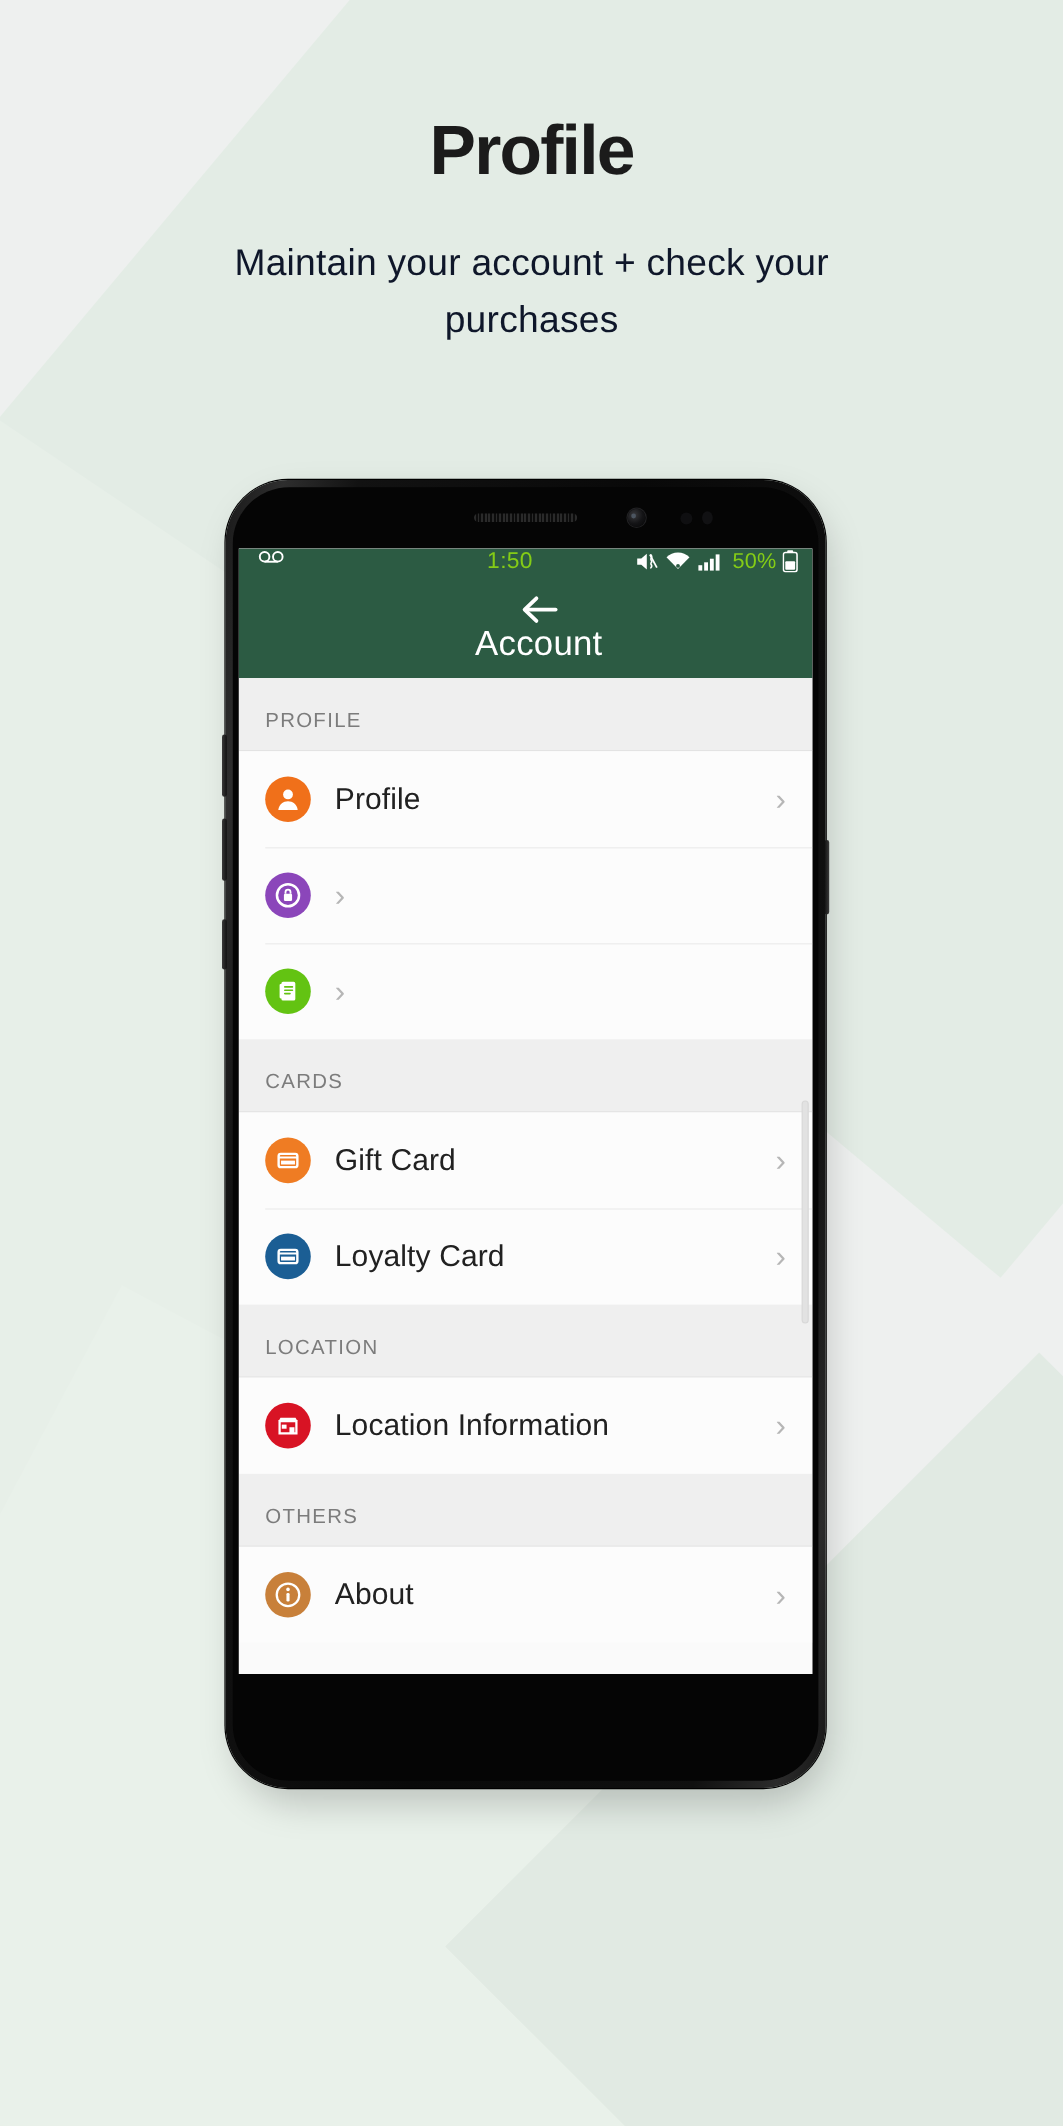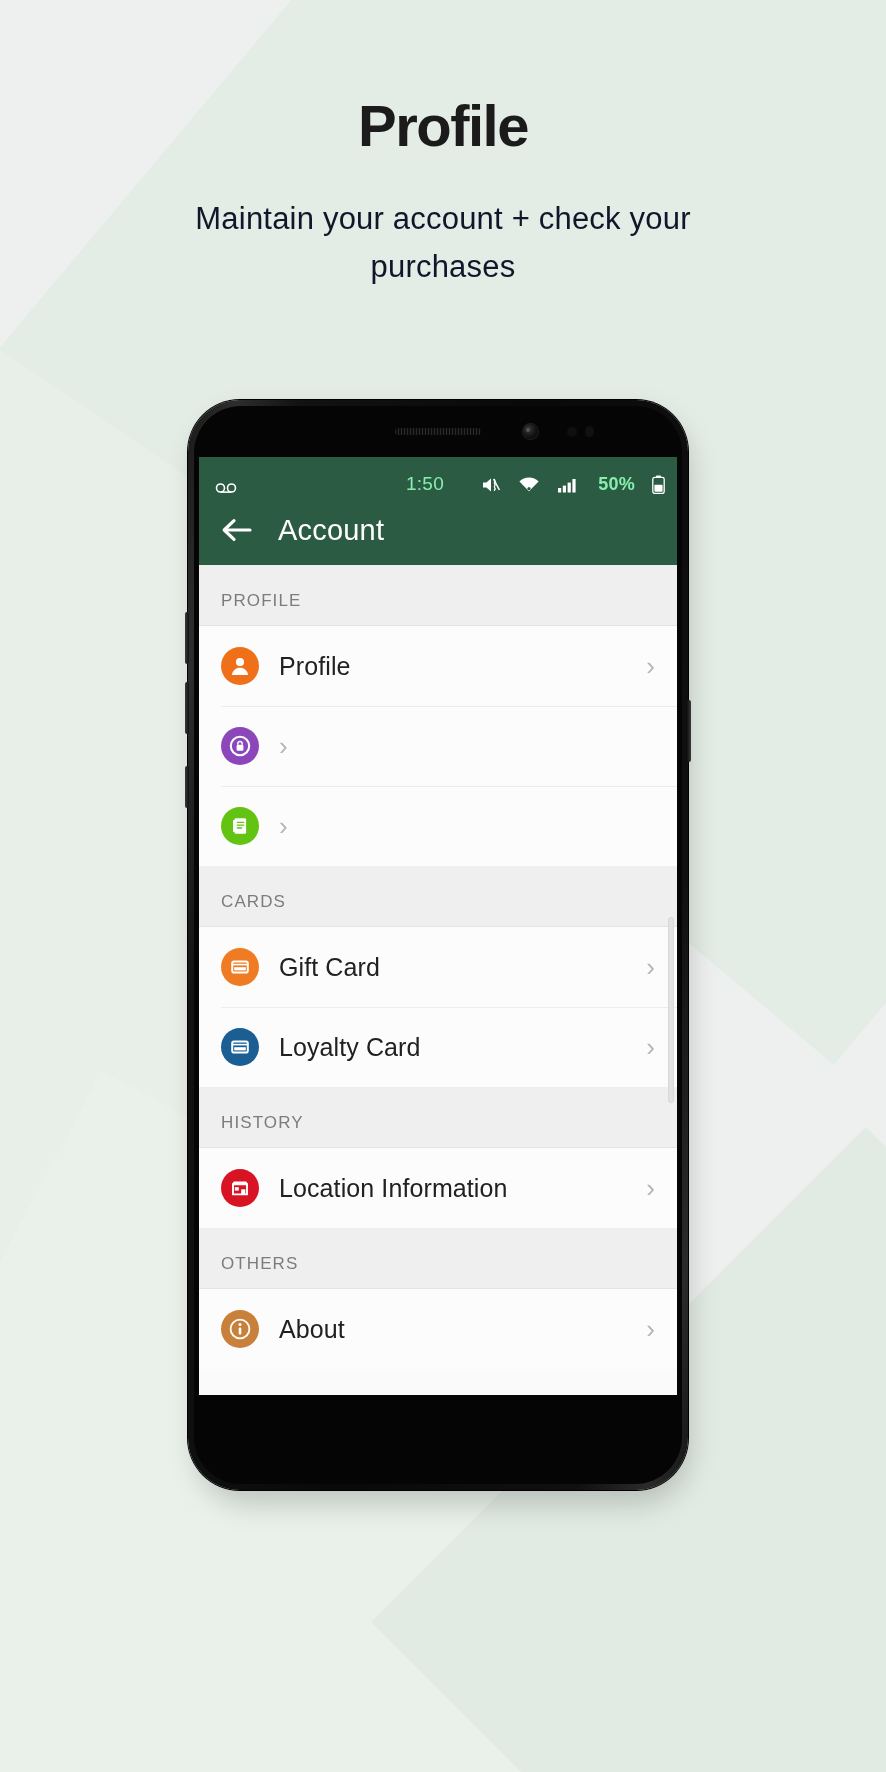--- a/index.html
+++ b/index.html
@@ -163,39 +163,39 @@
     background: #fafafa;
     overflow: hidden;
     position: relative;
   }
 
   
   .statusbar {
     height: 38px;
     background: #2c5b43;
     display: flex;
-    align-items: flex-end;
+    align-items: flex-start;
     padding: 0 12px 0 16px;
-    color: #86efac;
+    color: #84cc16;
     font-size: 17px;
   }
   .sb-left { display: flex; align-items: center; gap: 6px; width: 150px; }
   .sb-center { flex: 1; text-align: center; font-size: 19px; letter-spacing: 0.3px; }
-  .sb-right { display: flex; align-items: center; gap: 17px; justify-content: flex-end; width: 180px; font-weight: bold; }
+  .sb-right { display: flex; align-items: center; gap: 5px; justify-content: flex-end; width: 180px; }
   .sb-pct { font-size: 18px; margin-left: 2px; letter-spacing: 0.2px; }
   .icon-svg { display: block; }
 
   
   .appbar {
     height: 70px;
     background: #2c5b43;
     display: flex;
     align-items: center;
     padding-left: 22px;
-    gap: 26px;
+    flex-direction: column;
   }
   .appbar-title {
     color: #ffffff;
     font-size: 29px;
     font-weight: 400;
     letter-spacing: 0.2px;
   }
 
   
   .list {
@@ -410,21 +410,21 @@
               <svg width="24" height="24" viewBox="0 0 24 24">
                 <rect x="4.2" y="6.6" width="15.6" height="11" rx="1.8" fill="none" stroke="#fff" stroke-width="2"></rect>
                 <rect x="6.2" y="12.2" width="11.6" height="3.2" fill="#fff"></rect>
                 <path d="M4.2 9.6h15.6" stroke="#fff" stroke-width="1.6"></path>
               </svg>
             </span>
             <span class="row-label">Loyalty Card</span>
             <span class="chevron">›</span>
           </div>
 
-          <div class="section-header">HISTORY</div>
+          <div class="section-header">LOCATION</div>
 
           <div class="row">
             <span class="row-icon" style="background:#d81324">
               <svg width="24" height="24" viewBox="0 0 24 24">
                 <path d="M5 8.2h14v10.2H5z" fill="none" stroke="#fff" stroke-width="1.9"></path>
                 <path d="M4.2 8.2l1.5-2.8h12.6l1.5 2.8z" fill="#fff"></path>
                 <rect x="6.8" y="11.2" width="4" height="3.4" fill="#fff"></rect>
                 <path d="M13.2 18.4v-5.1h4.2v5.1z" fill="#fff"></path>
               </svg>
             </span>

